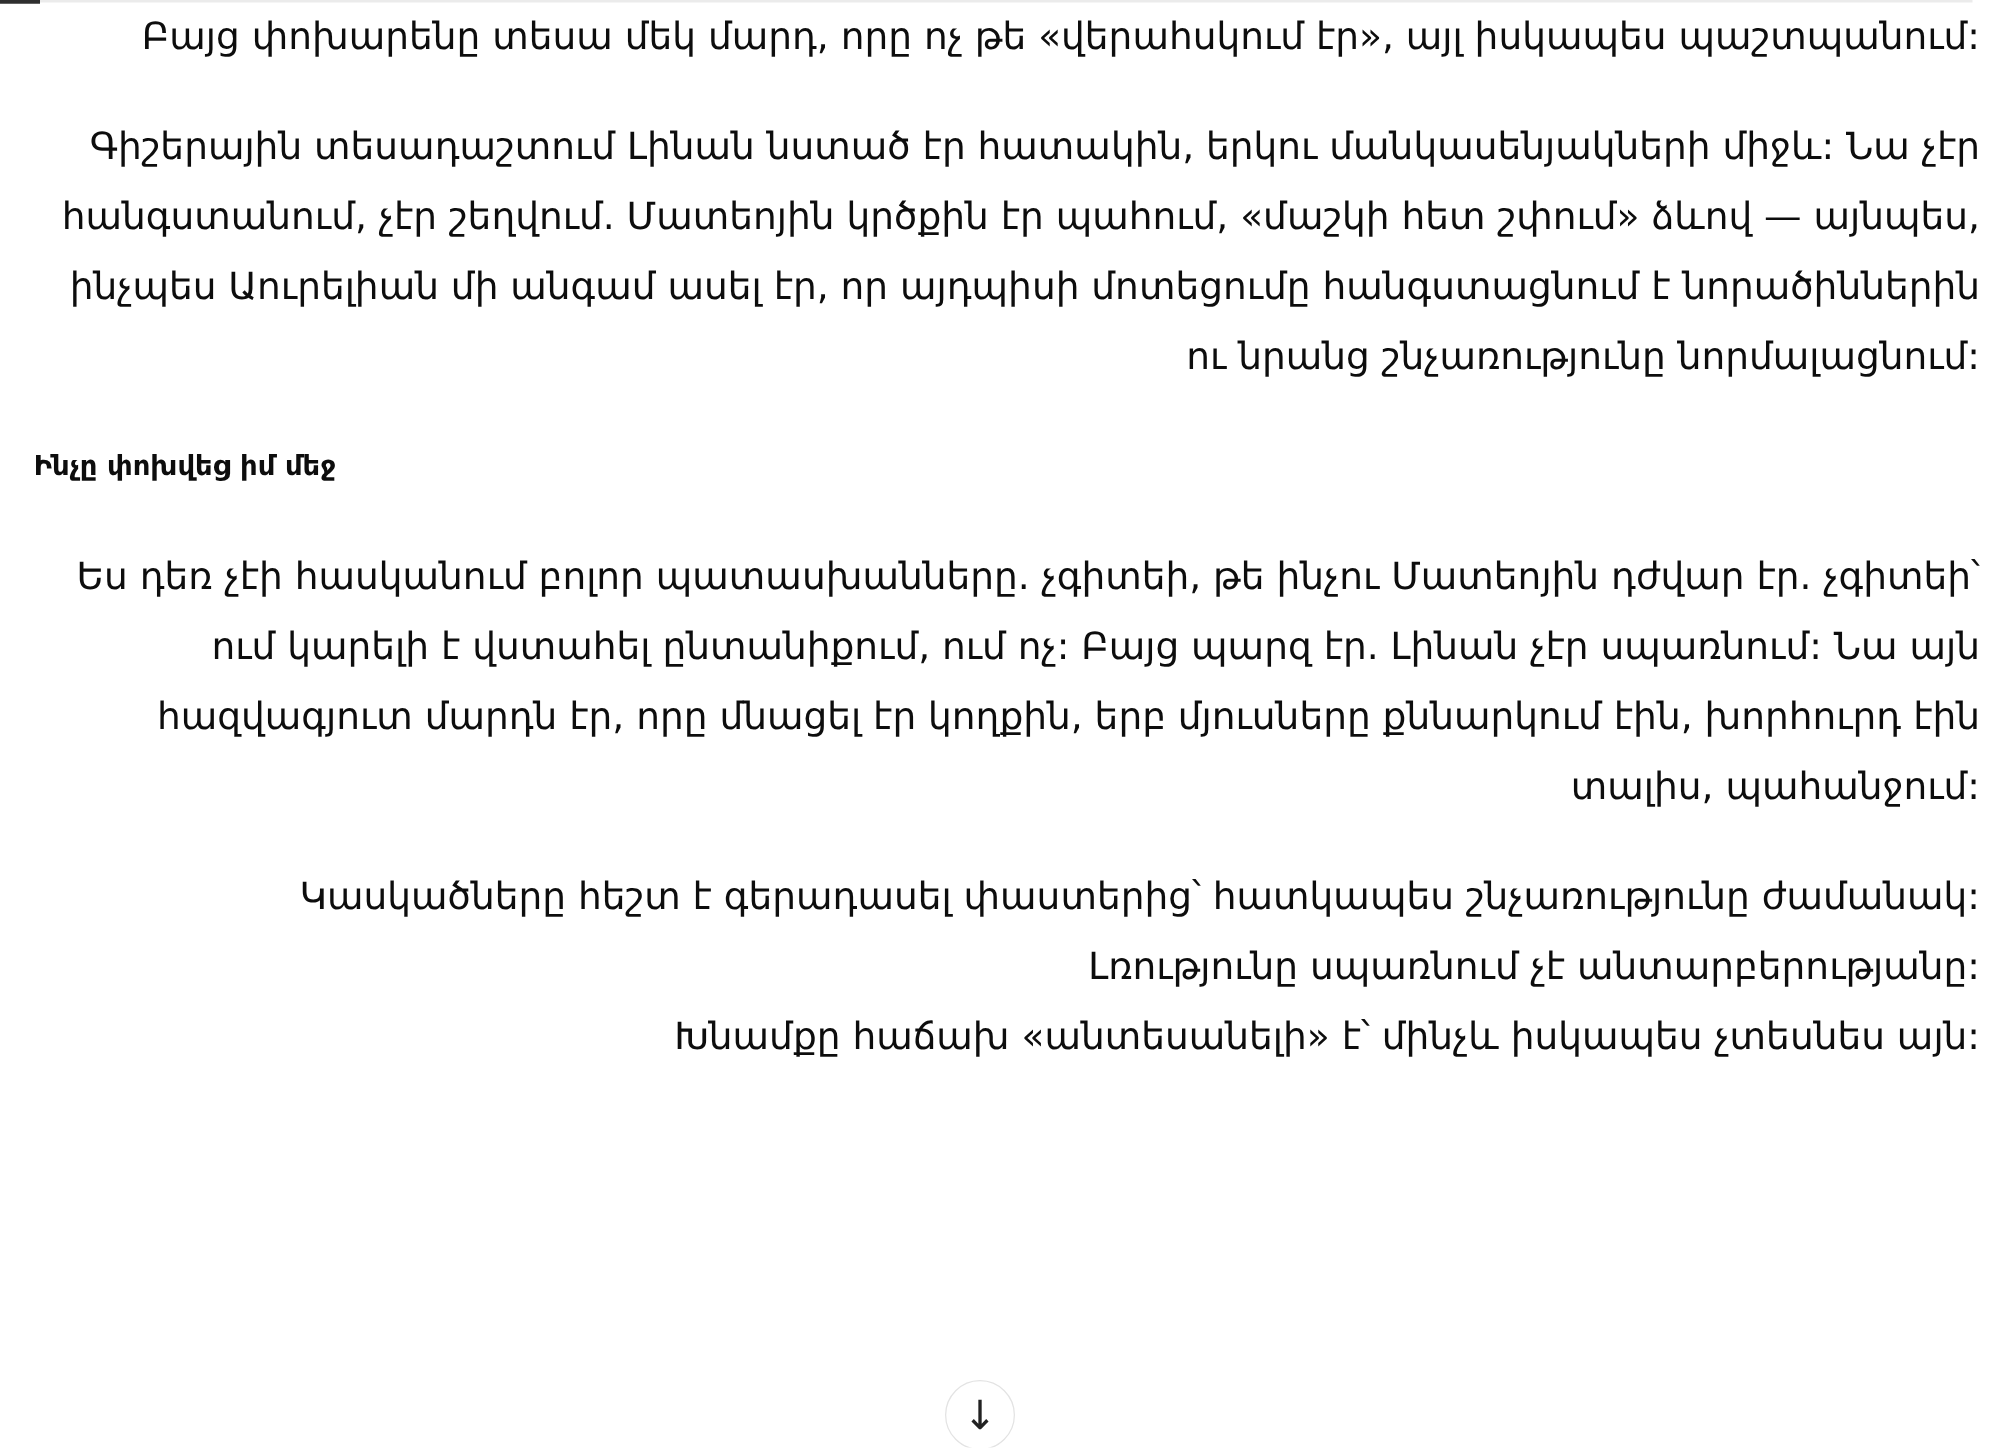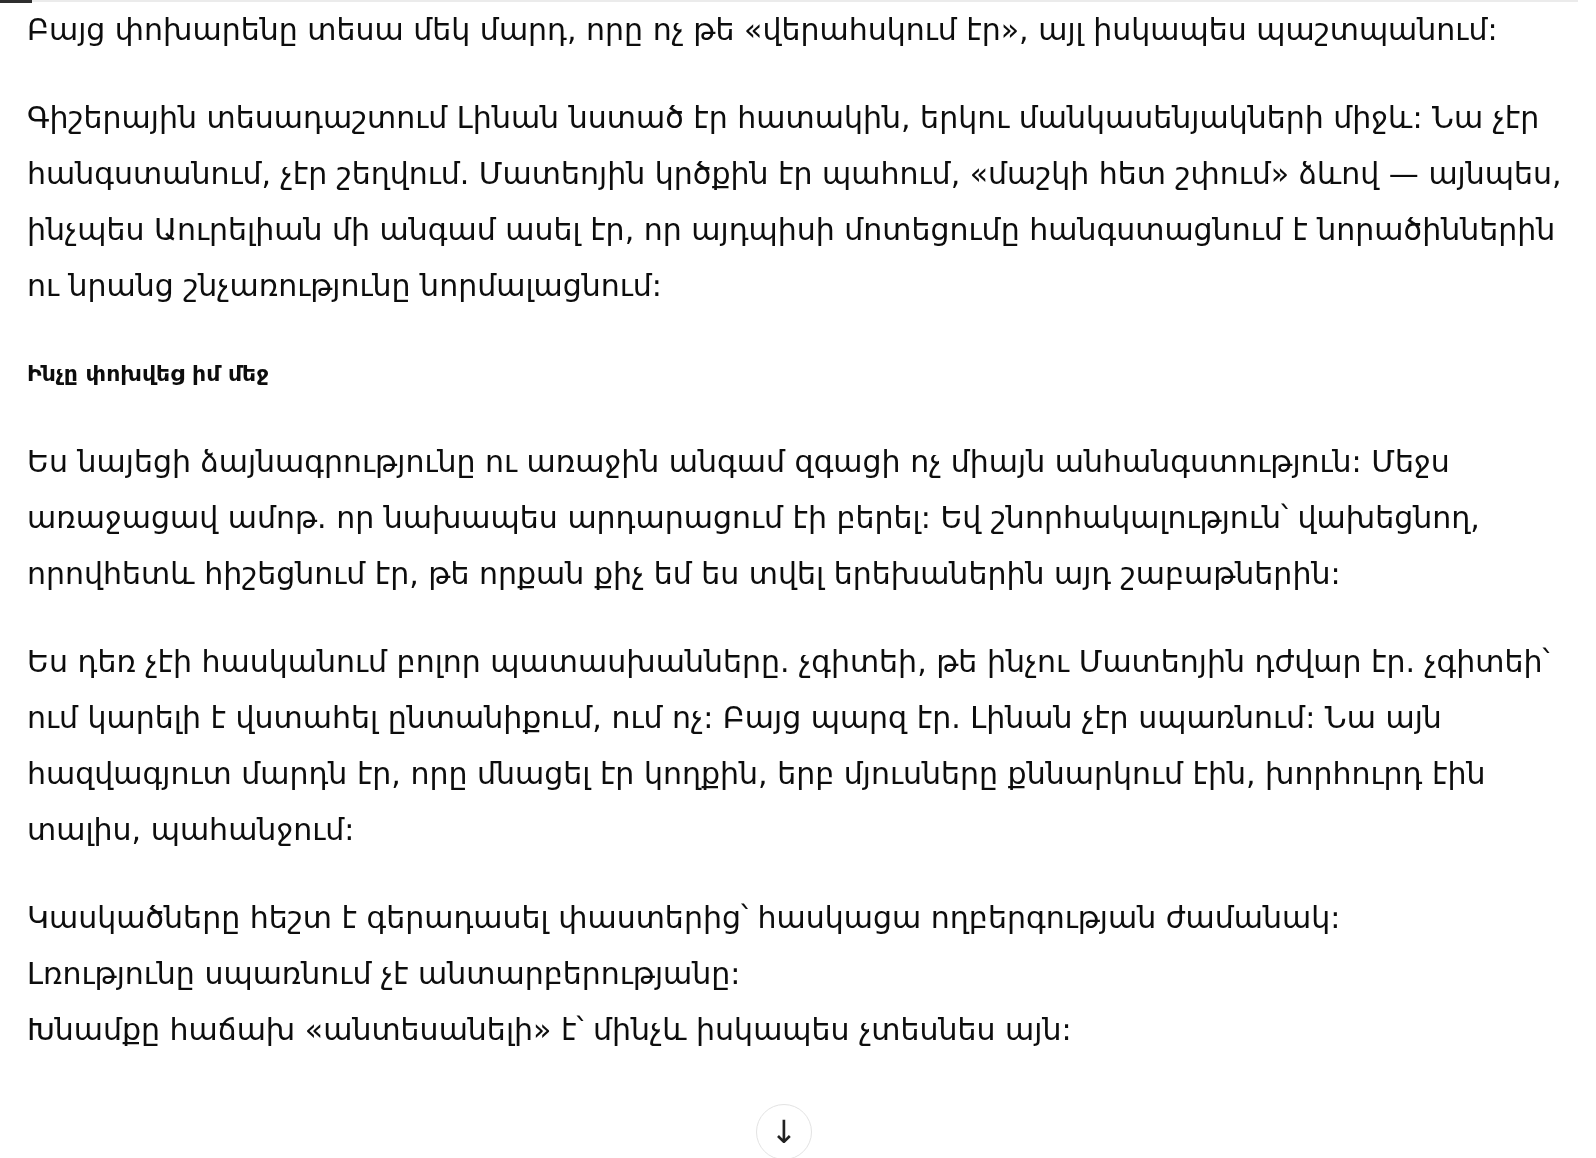--- a/index.html
+++ b/index.html
@@ -36,20 +36,21 @@
     left: 0;
     box-sizing: border-box;
     width: 1596px;
     padding: 2px 12px 0 27px;
     color: #0d0d0d;
     font-size: 30px;
     line-height: 56px;
   }
   .content p {
     margin: 0 0 32px 0;
+    text-align: right;
   }
   .content h3 {
     font-size: 22px;
     font-weight: 700;
     margin: 0 0 32px 0;
     line-height: 56px;
   }
   .closing-lines p {
     margin: 0;
   }
@@ -79,24 +80,23 @@
 </head>
 <body>
 
 <div class="top-line"></div>
 <div class="top-dark-segment"></div>
 
 <main class="content">
   <p>Բայց փոխարենը տեսա մեկ մարդ, որը ոչ թե «վերահսկում էր», այլ իսկապես պաշտպանում:</p>
   <p>Գիշերային տեսադաշտում Լինան նստած էր հատակին, երկու մանկասենյակների միջև: Նա չէր հանգստանում, չէր շեղվում. Մատեոյին կրծքին էր պահում, «մաշկի հետ շփում» ձևով — այնպես, ինչպես Աուրելիան մի անգամ ասել էր, որ այդպիսի մոտեցումը հանգստացնում է նորածիններին ու նրանց շնչառությունը նորմալացնում:</p>
   <h3>Ինչը փոխվեց իմ մեջ</h3>
-  <p>Ես նայեցի ձայնագրությունը ու առաջին անգամ զգացի ոչ միայն անհանգստություն: Մեջս առաջացավ ամոթ. որ նախապես արդարացում էի բերել: Եվ շնորհակալություն՝ վախեցնող, որովհետև հիշեցնում էր, թե որքան քիչ եմ ես տվել երեխաներին այդ շաբաթներին:</p>
   <p>Ես դեռ չէի հասկանում բոլոր պատասխանները. չգիտեի, թե ինչու Մատեոյին դժվար էր. չգիտեի՝ ում կարելի է վստահել ընտանիքում, ում ոչ: Բայց պարզ էր. Լինան չէր սպառնում: Նա այն հազվագյուտ մարդն էր, որը մնացել էր կողքին, երբ մյուսները քննարկում էին, խորհուրդ էին տալիս, պահանջում:</p>
   <div class="closing-lines">
-    <p>Կասկածները հեշտ է գերադասել փաստերից՝ հասկացա ողբերգության ժամանակ:</p>
+    <p>Կասկածները հեշտ է գերադասել փաստերից՝ հատկապես շնչառությունը ժամանակ:</p>
     <p>Լռությունը սպառնում չէ անտարբերությանը:</p>
     <p>Խնամքը հաճախ «անտեսանելի» է՝ մինչև իսկապես չտեսնես այն:</p>
   </div>
 </main>
 
 <button class="scroll-btn">
   <span class="arrow">↓</span>
 </button>
 
 </body></html>

